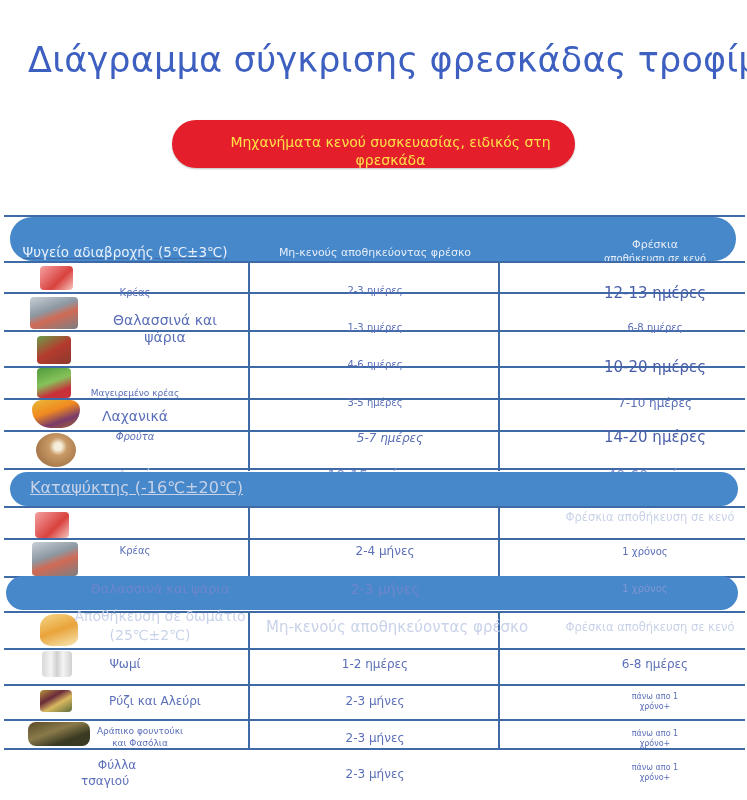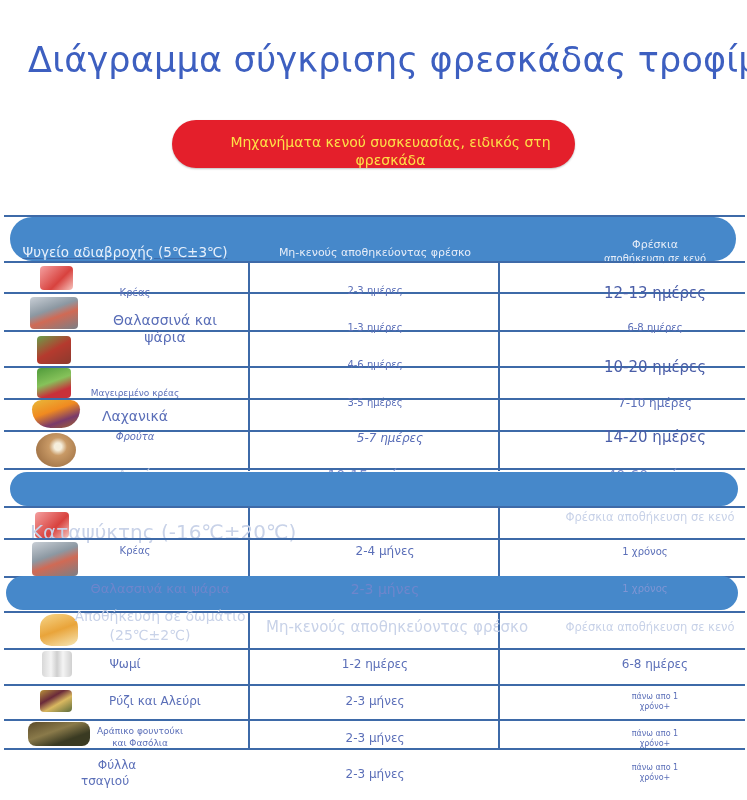--- a/index.html
+++ b/index.html
@@ -99,21 +99,21 @@
 <div class="abs cell c1 big faded" style="top:467px;">Αυγά</div>
 <div class="abs cell c2 big" style="top:467px; color:#7d8fd0;">10-15 ημέρες</div>
 <div class="abs cell c3 big" style="top:467px; color:#7d8fd0;">40-60 ημέρες</div>
 
 <div class="abs band" style="left:10px; top:472px; width:728px; height:34px; border-radius:18px;"></div>
 <div class="abs hline" style="top:506px;"></div>
 <div class="abs vline" style="left:248px; top:506px; height:72px;"></div>
 <div class="abs vline" style="left:498px; top:506px; height:72px;"></div>
 
 <div class="abs img" style="left:35px; top:512px; width:34px; height:26px; background:linear-gradient(135deg,#f4a0a0,#d8423e 60%,#f7c6c0);"></div>
-<div class="abs cell faded" style="left:30px; width:200px; top:520px; font-size:20px;">Καταψύκτης (-16℃±20℃)</div>
+<div class="abs cell faded" style="left:30px; width:200px; top:478px; font-size:16px;text-decoration:underline;">Καταψύκτης (-16℃±20℃)</div>
 <div class="abs cell faded" style="left:555px; width:190px; top:510px; font-size:11.5px;">Φρέσκια αποθήκευση σε κενό</div>
 
 <div class="abs hline" style="top:538px;"></div>
 <div class="abs img" style="left:32px; top:542px; width:46px; height:34px; background:linear-gradient(160deg,#c9cfd6,#8c98a2 40%,#d06a55 60%,#7a7f86);"></div>
 <div class="abs cell c1 small" style="top:545px;">Κρέας</div>
 <div class="abs cell c2 med" style="left:260px; top:544px;">2-4 μήνες</div>
 <div class="abs cell c3 small" style="left:550px; top:546px;">1 χρόνος</div>
 
 <div class="abs hline" style="top:576px;"></div>
 <div class="abs band" style="left:6px; top:576px; width:732px; height:34px; border-radius:18px;"></div>

